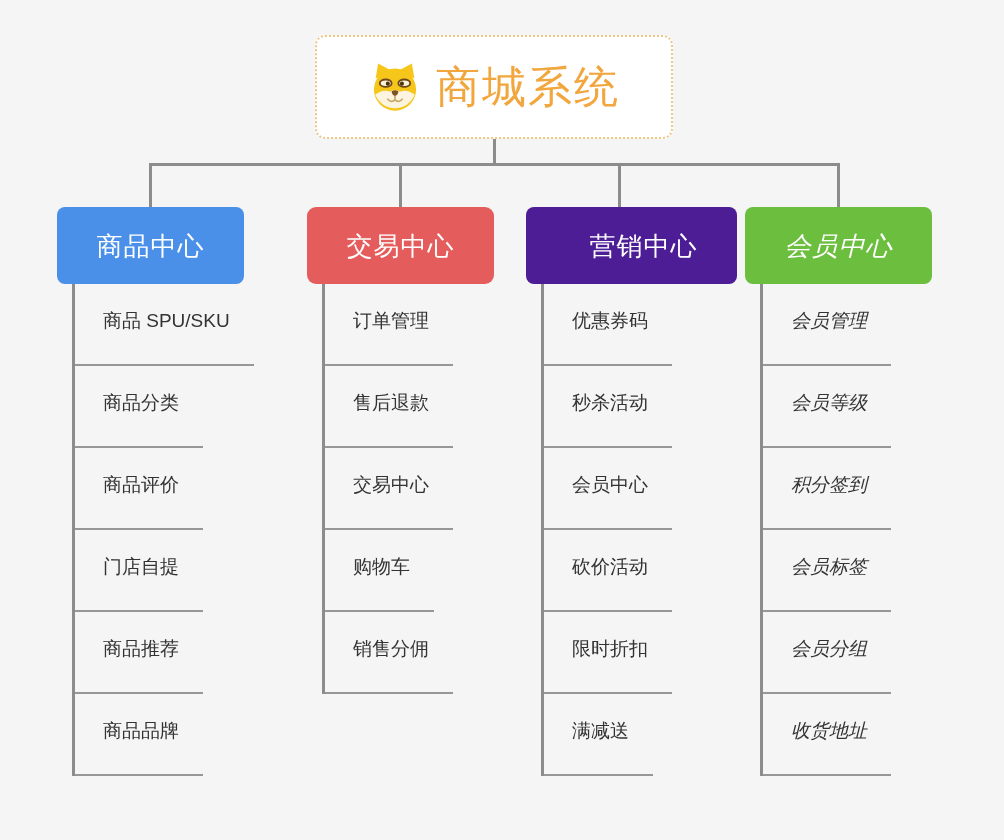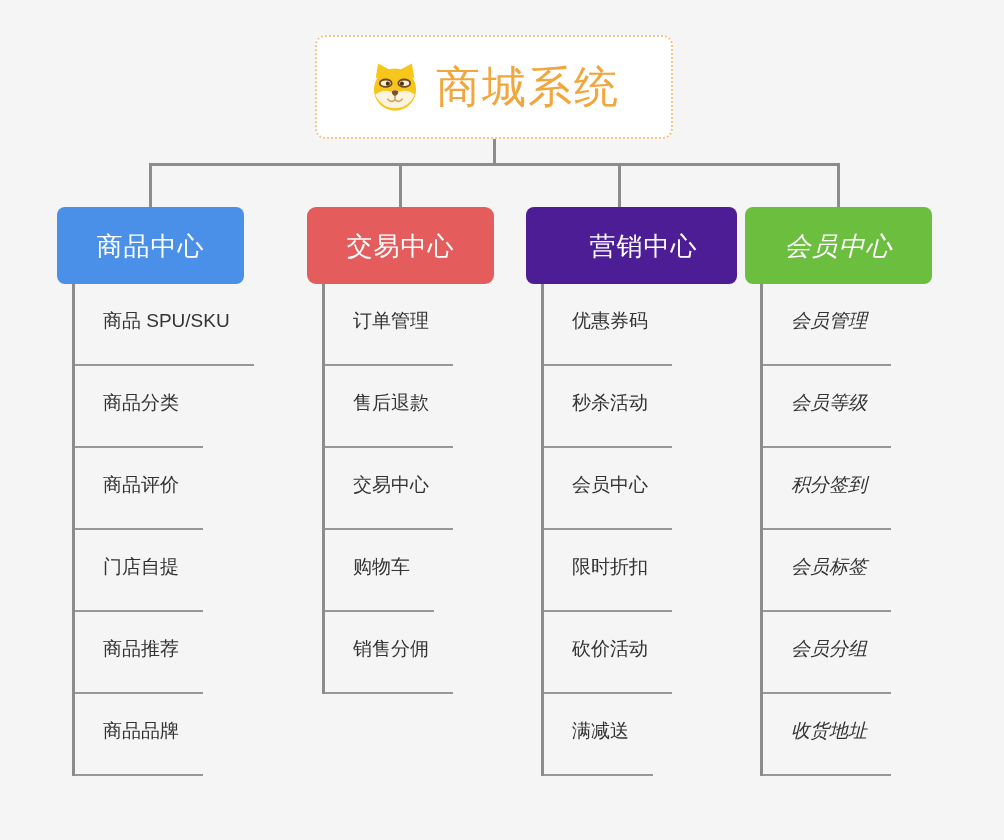--- a/index.html
+++ b/index.html
@@ -156,25 +156,25 @@
 
   <div class="child">
     <span>秒杀活动</span>
   </div>
 
   <div class="child">
     <span>会员中心</span>
   </div>
 
   <div class="child">
+    <span>砍价活动</span>
+  </div>
+
+  <div class="child">
     <span>限时折扣</span>
-  </div>
-
-  <div class="child">
-    <span>砍价活动</span>
   </div>
 
   <div class="child">
     <span>满减送</span>
   </div>
 </div>
   </div>
 
   <div class="branch" style="left: 745px; font-style: italic;">
     <div class="drop"></div>

